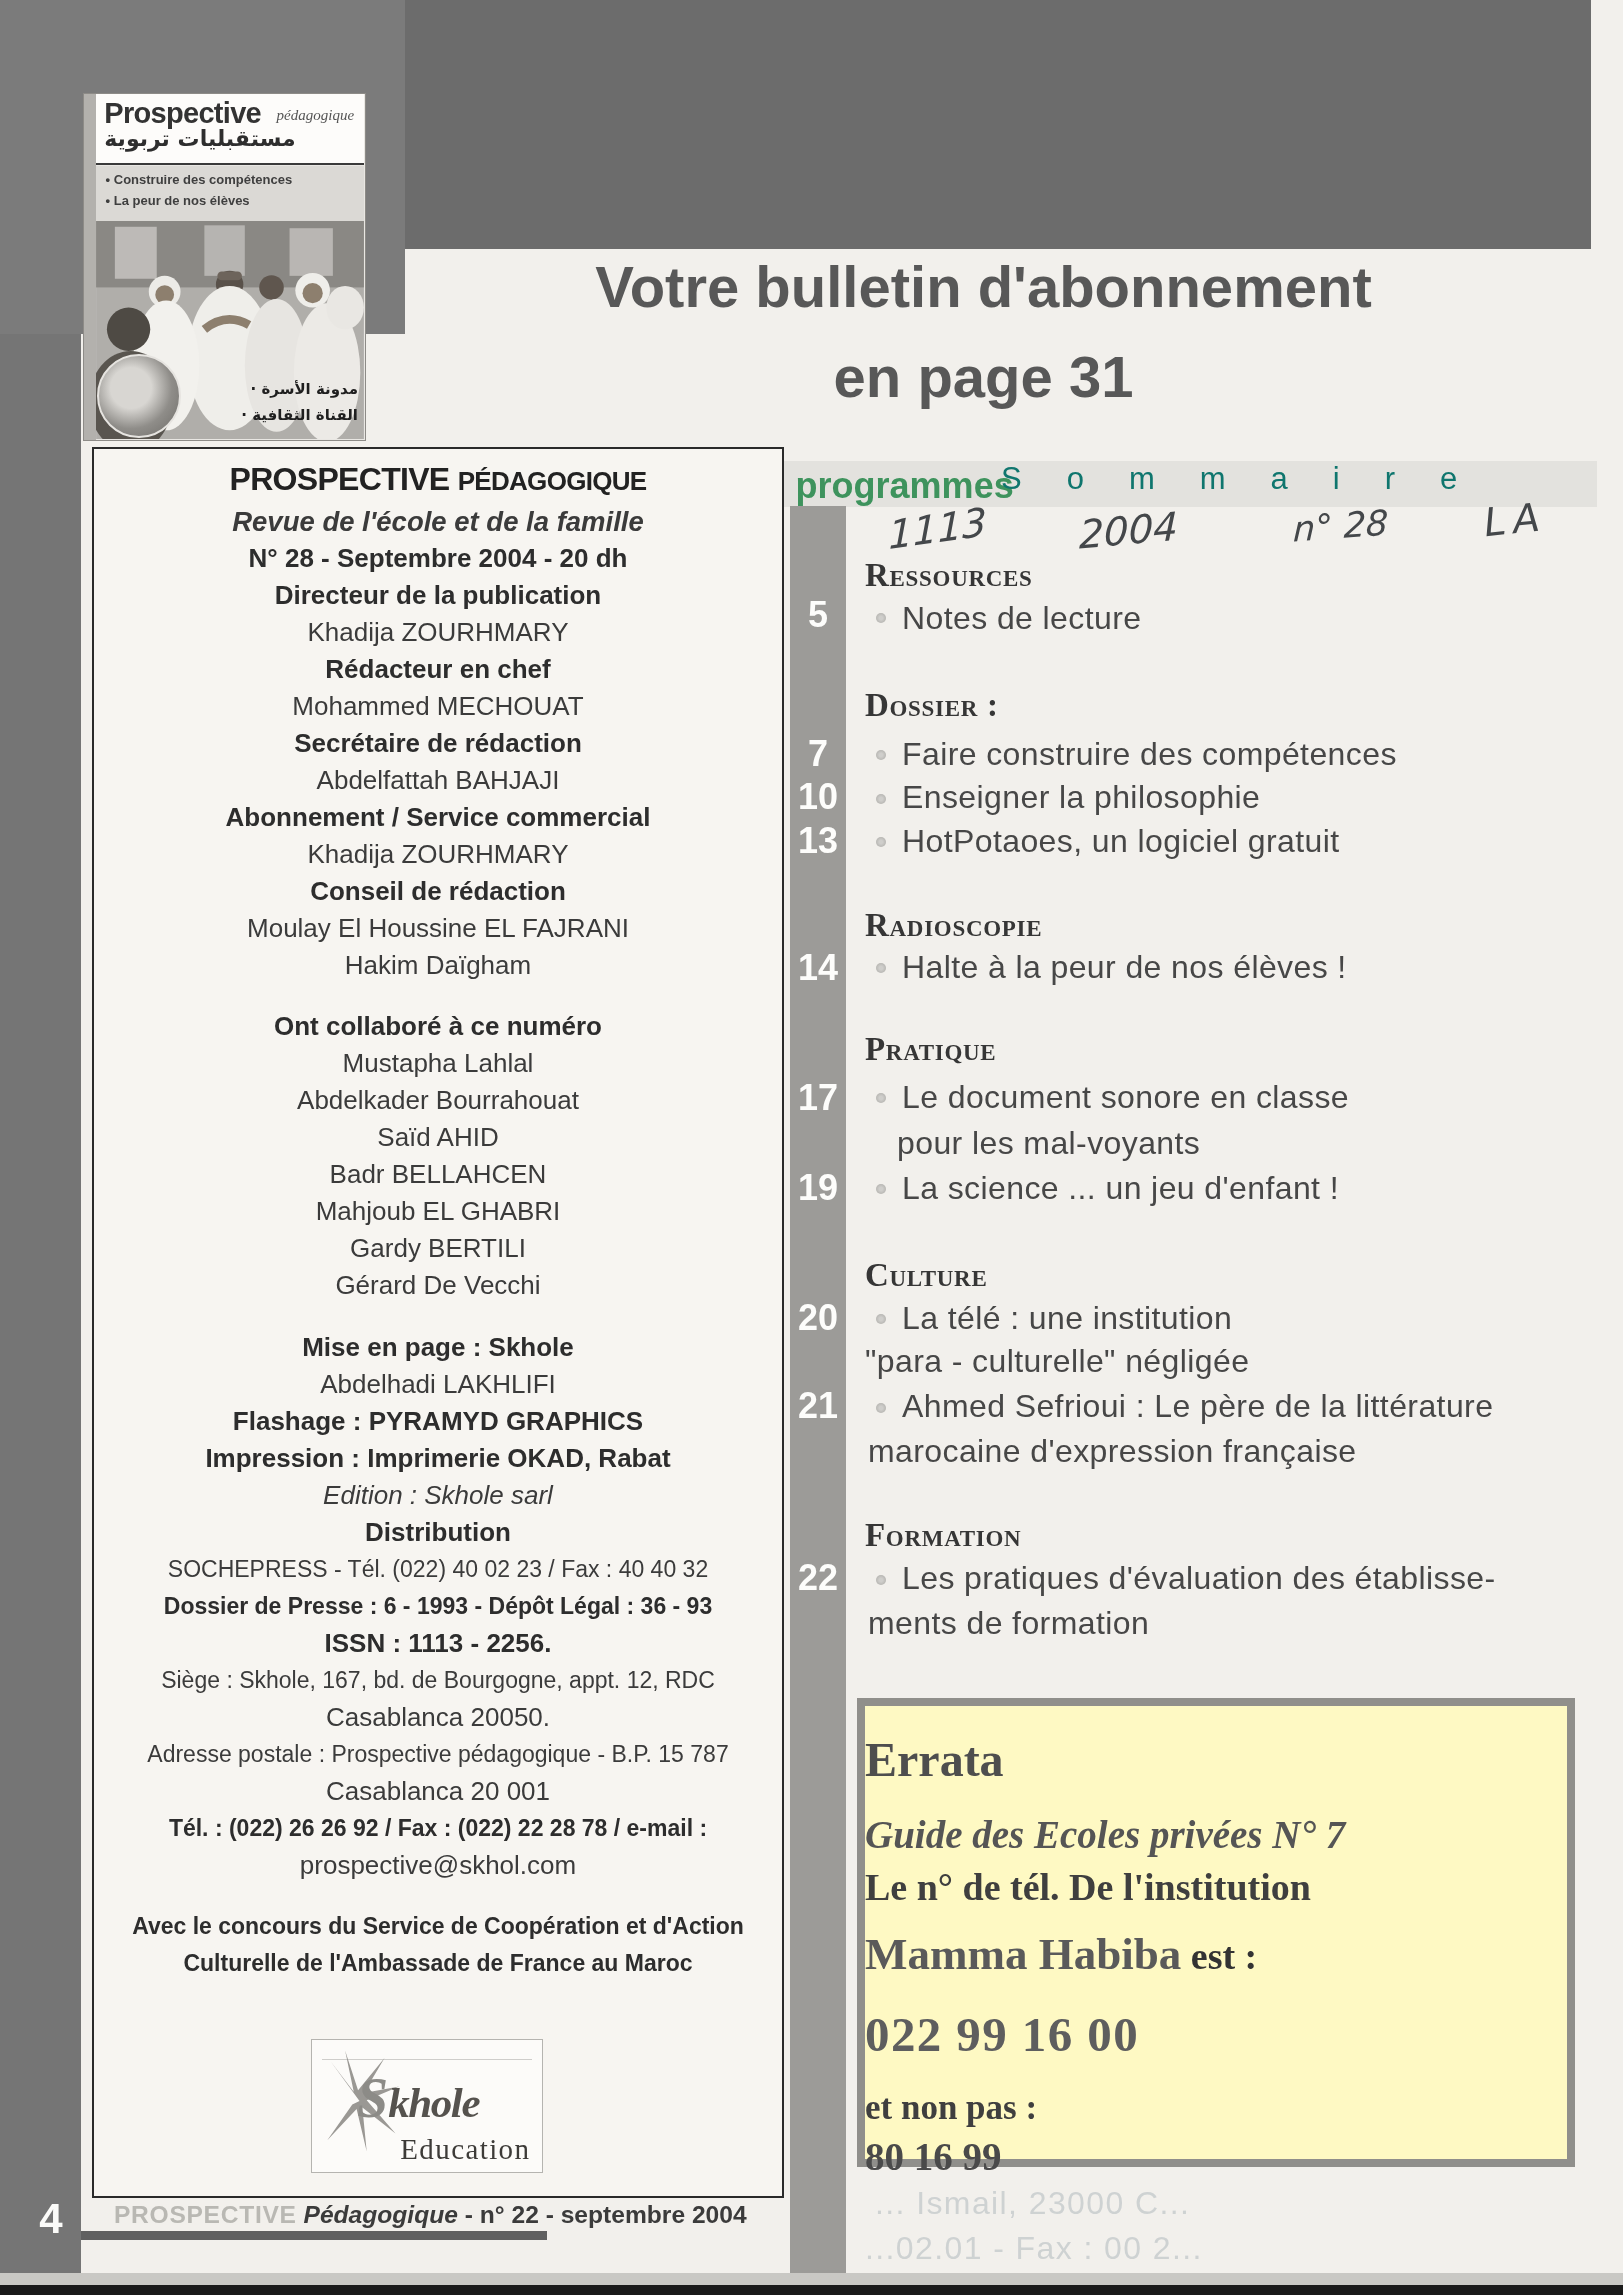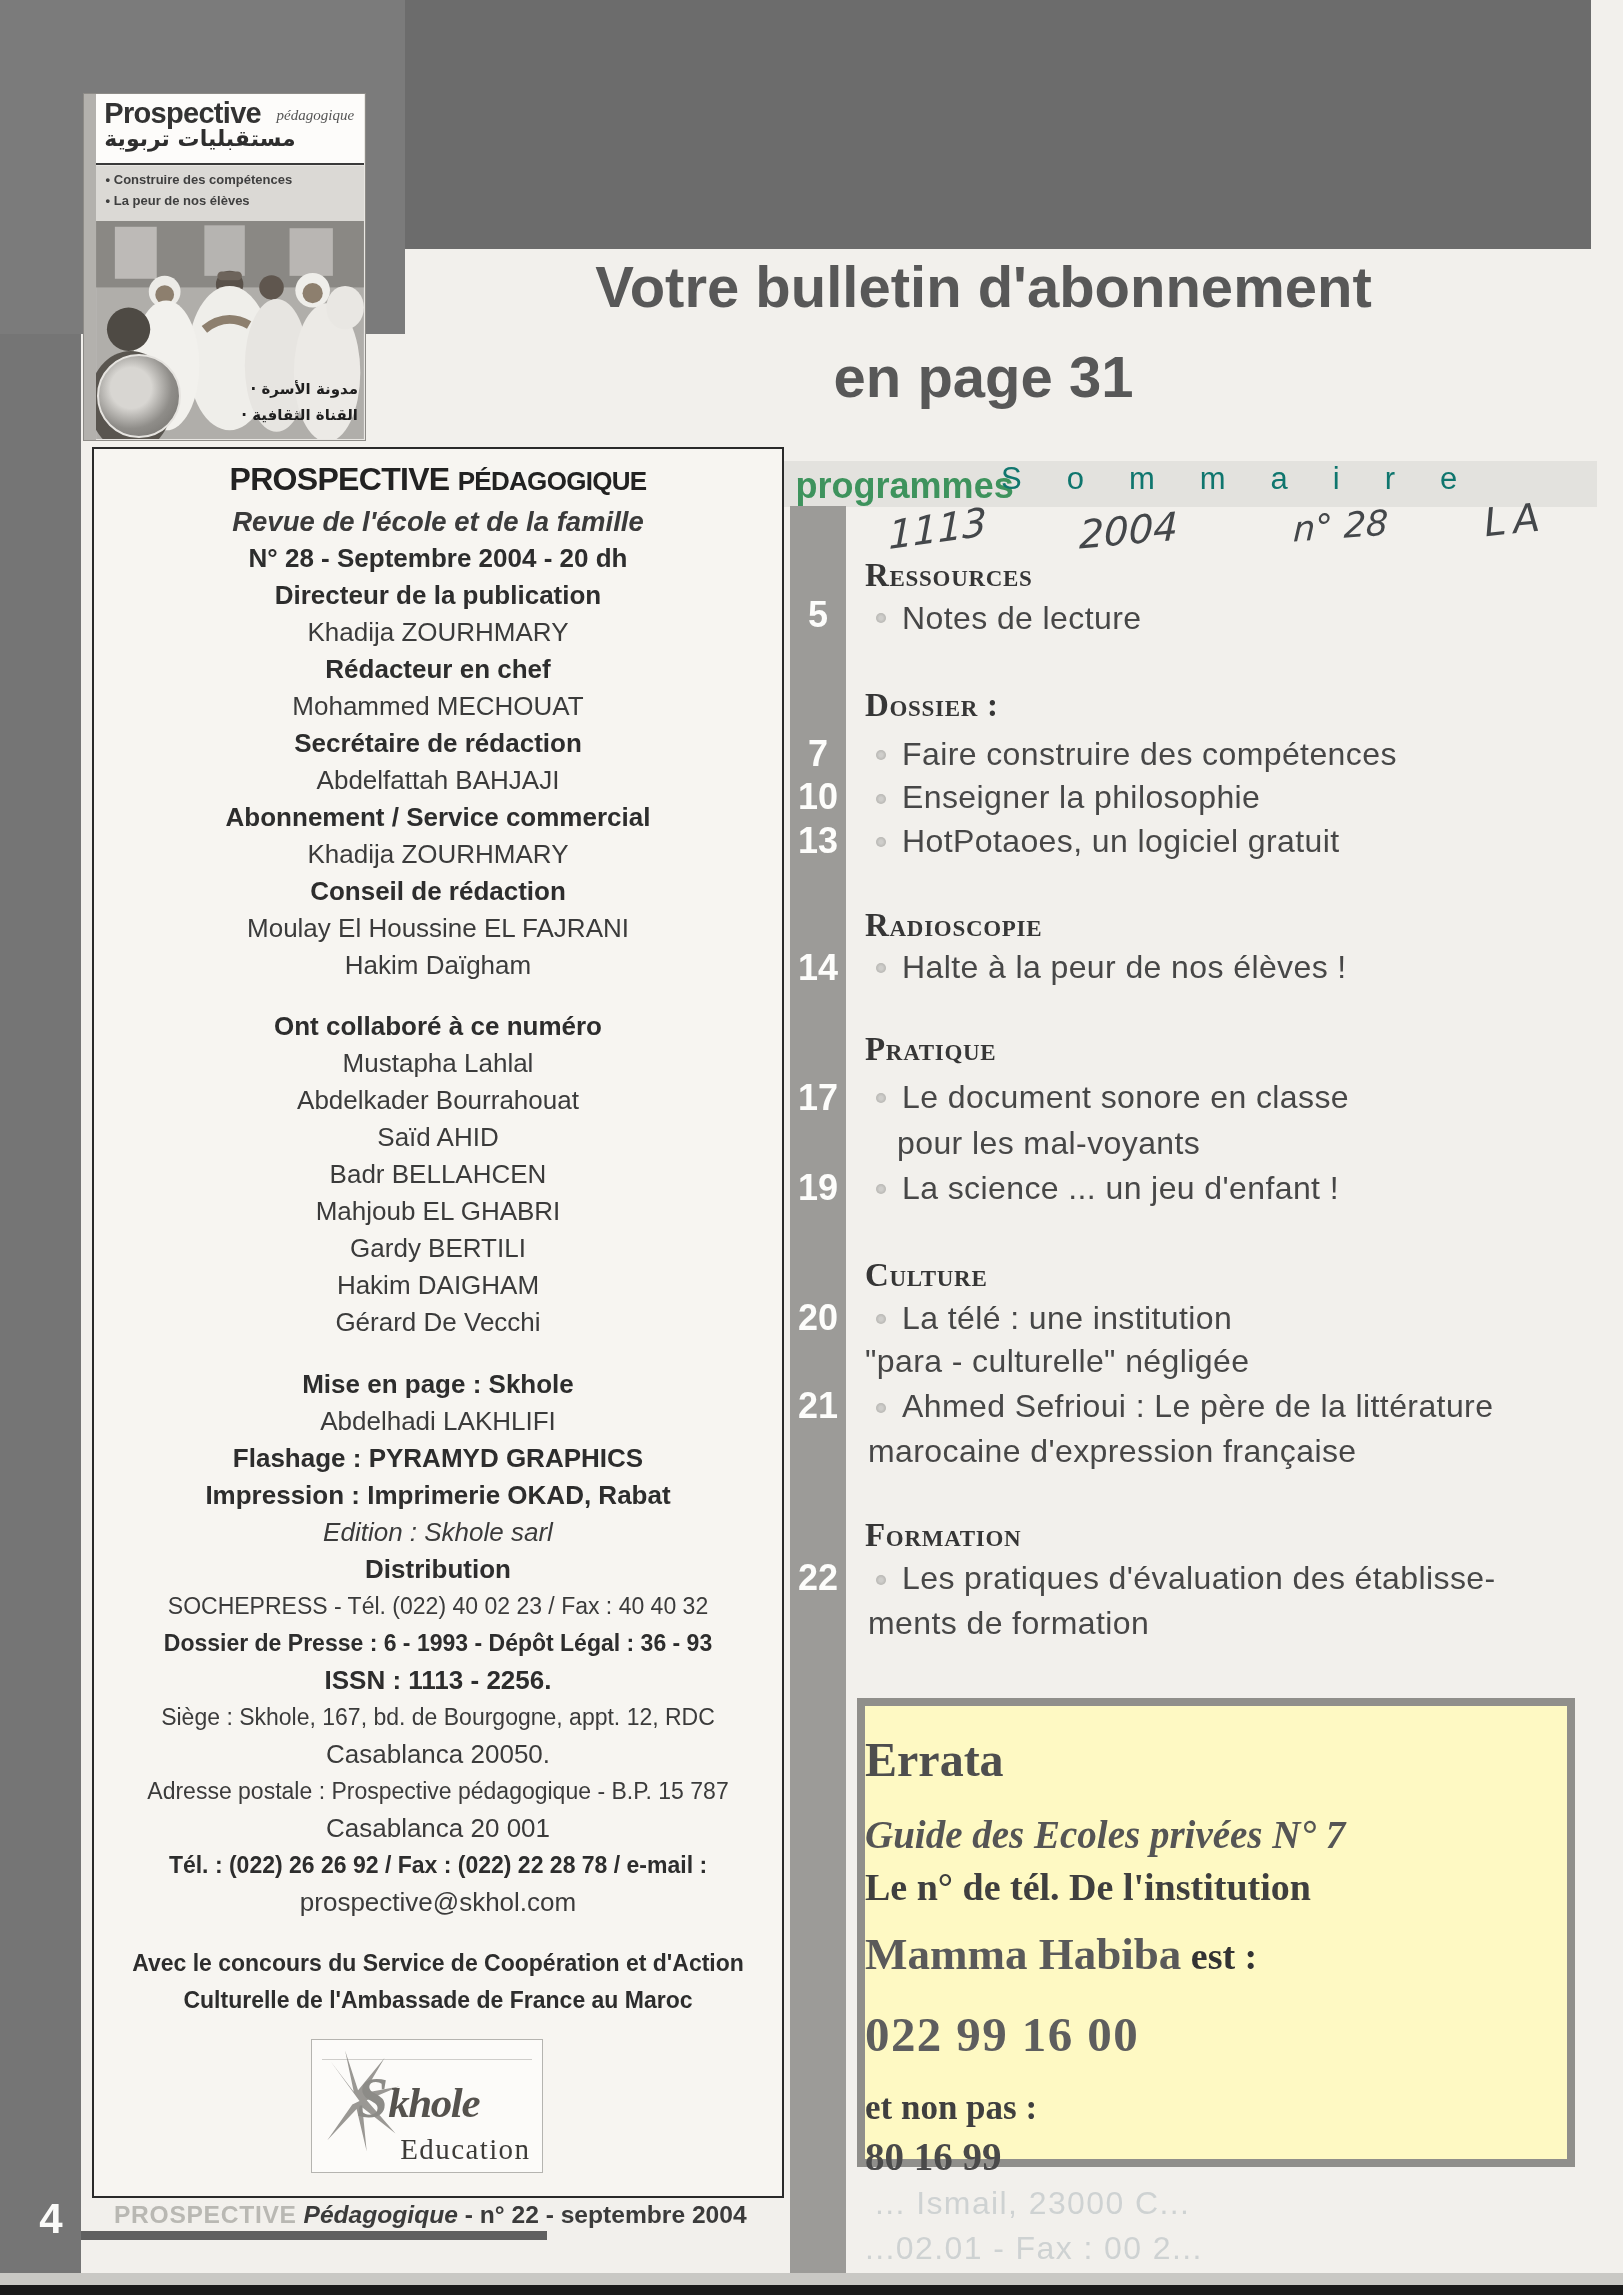--- a/index.html
+++ b/index.html
@@ -165,21 +165,20 @@
     <div class="mh b">Conseil de rédaction</div>
     <div class="mh">Moulay El Houssine EL FAJRANI</div>
     <div class="mh">Hakim Daïgham</div>
     <div class="mh b gap">Ont collaboré à ce numéro</div>
     <div class="mh">Mustapha Lahlal</div>
     <div class="mh">Abdelkader Bourrahouat</div>
     <div class="mh">Saïd AHID</div>
     <div class="mh">Badr BELLAHCEN</div>
     <div class="mh">Mahjoub EL GHABRI</div>
     <div class="mh">Gardy BERTILI</div>
-    <div class="mh">Hakim DAIGHAM</div>
     <div class="mh">Gérard De Vecchi</div>
     <div class="mh b gap">Mise en page : Skhole</div>
     <div class="mh">Abdelhadi LAKHLIFI</div>
     <div class="mh b">Flashage : PYRAMYD GRAPHICS</div>
     <div class="mh b">Impression : Imprimerie OKAD, Rabat</div>
     <div class="mh bi">Edition : Skhole sarl</div>
     <div class="mh b">Distribution</div>
     <div class="mh small">SOCHEPRESS - Tél. (022) 40 02 23 / Fax : 40 40 32</div>
     <div class="mh b small">Dossier de Presse : 6 - 1993 - Dépôt Légal : 36 - 93</div>
     <div class="mh b">ISSN : 1113 - 2256.</div>

